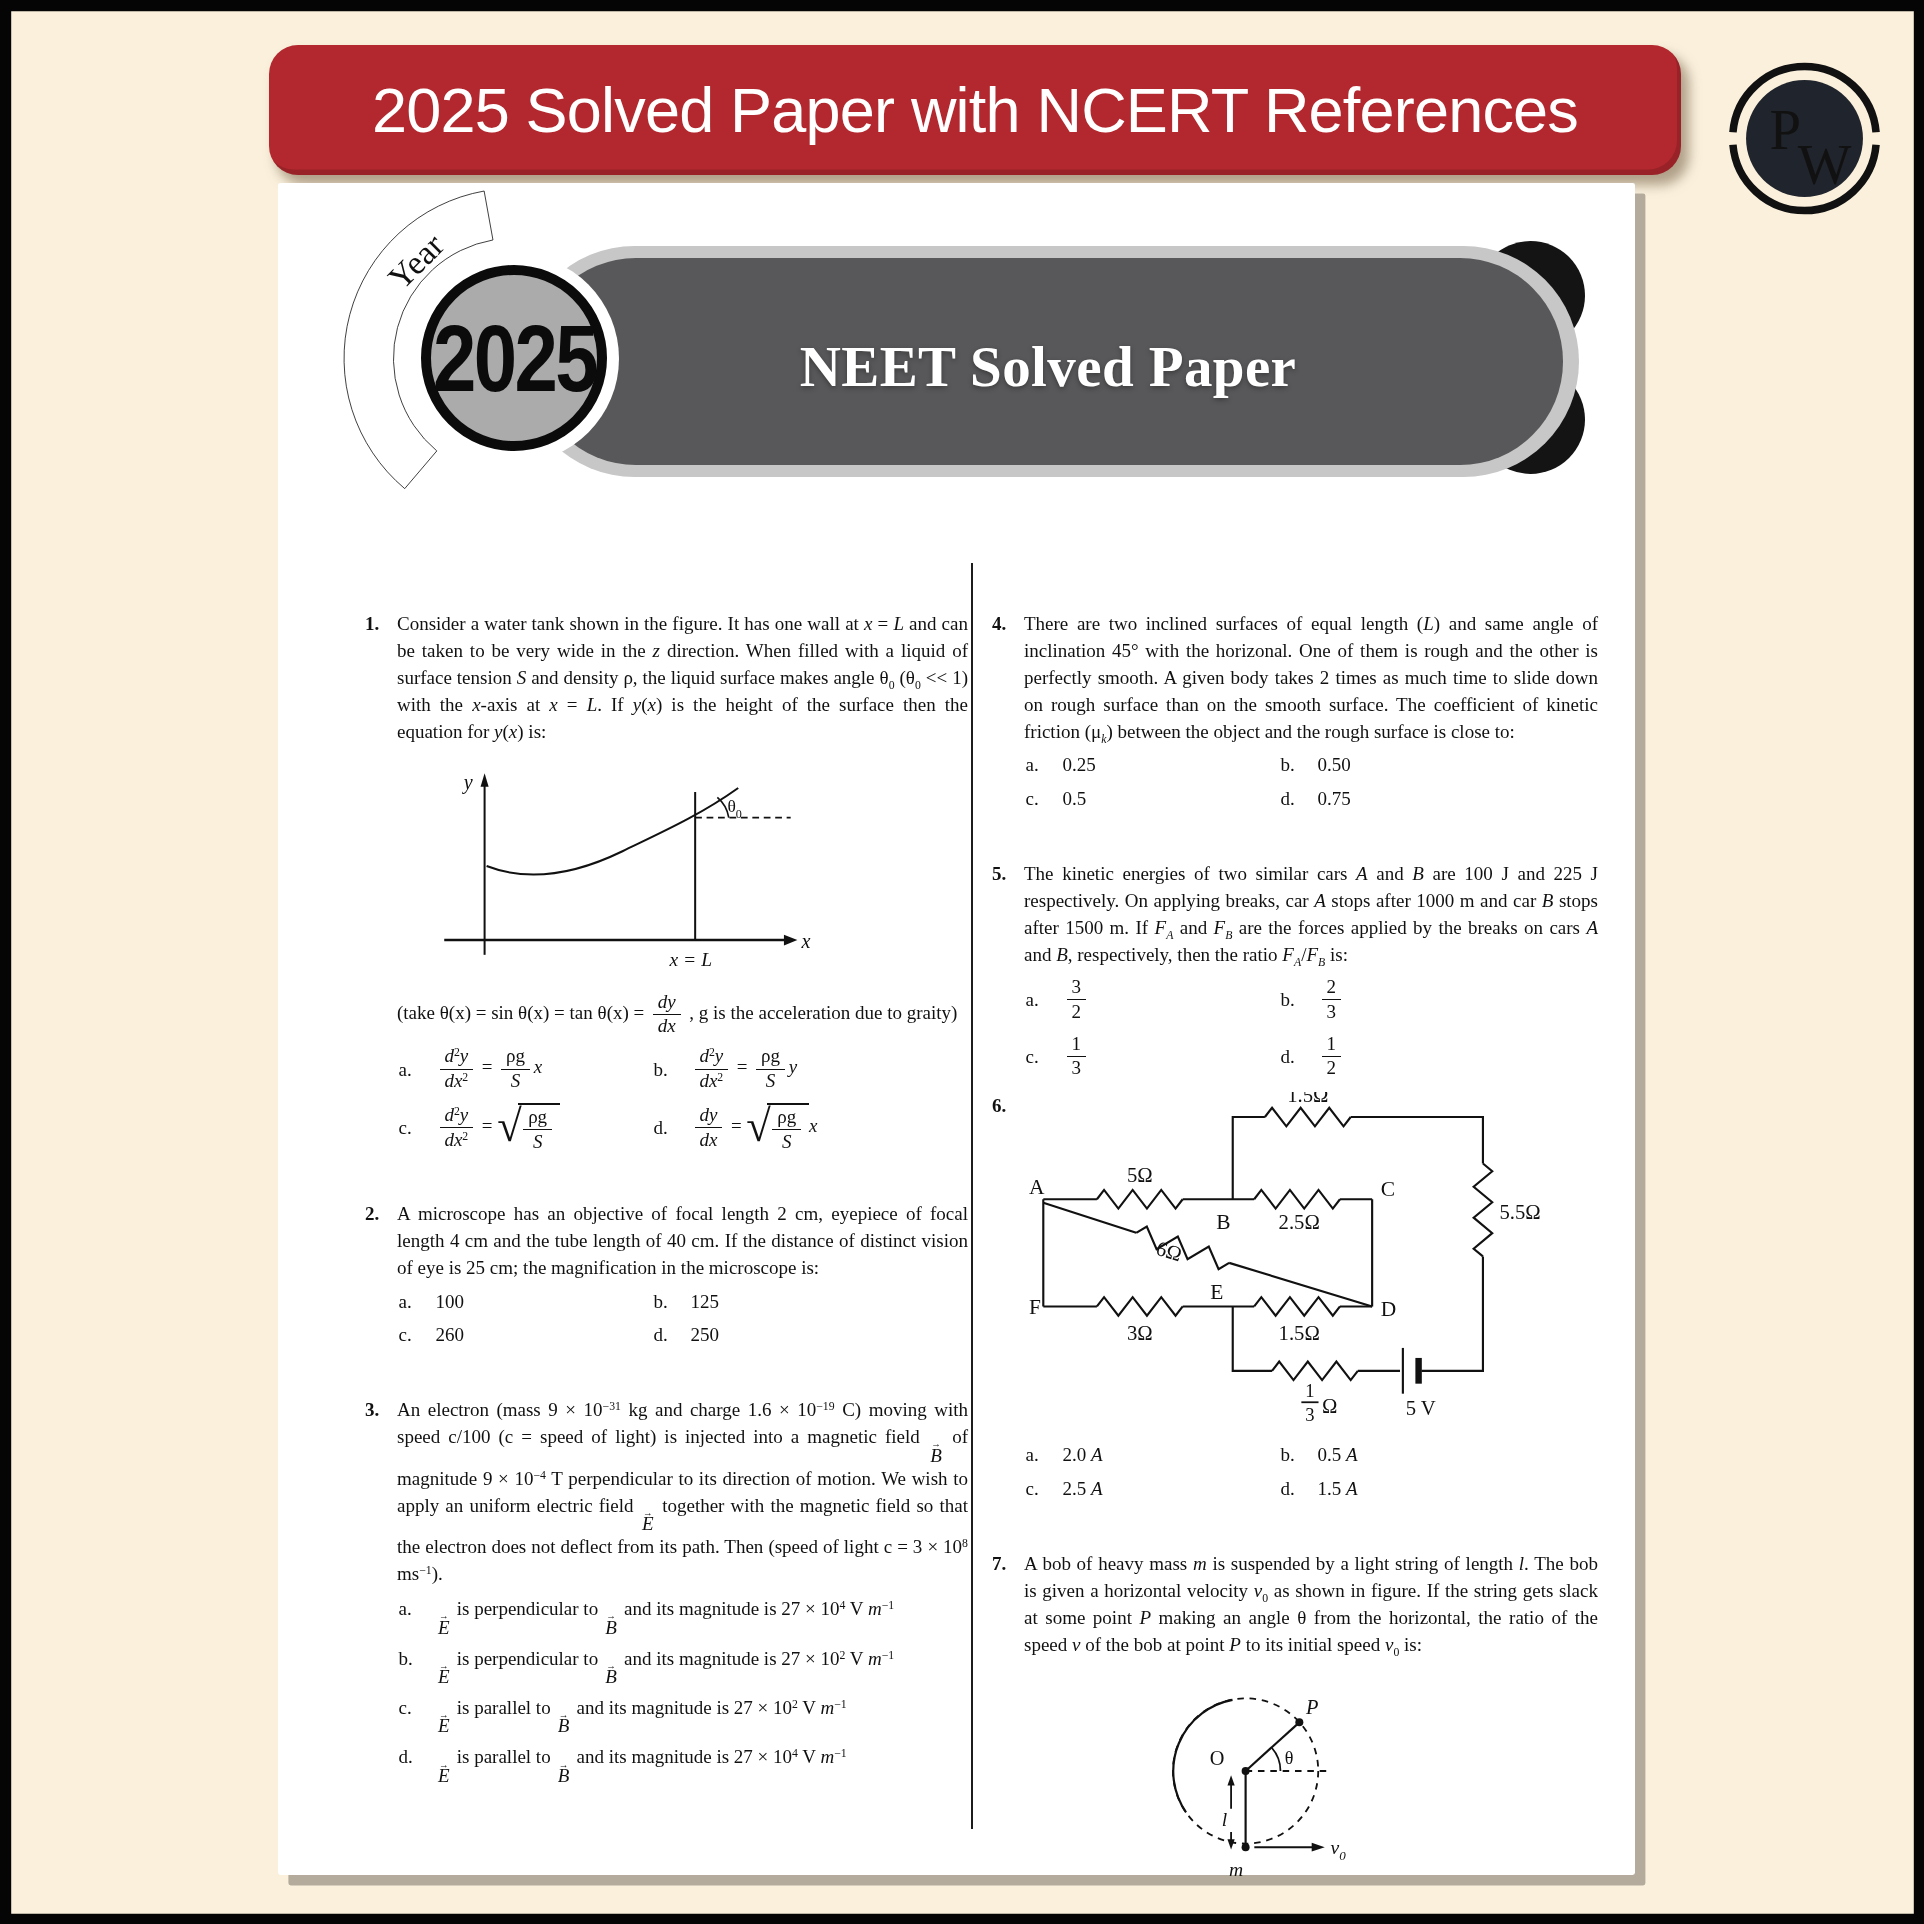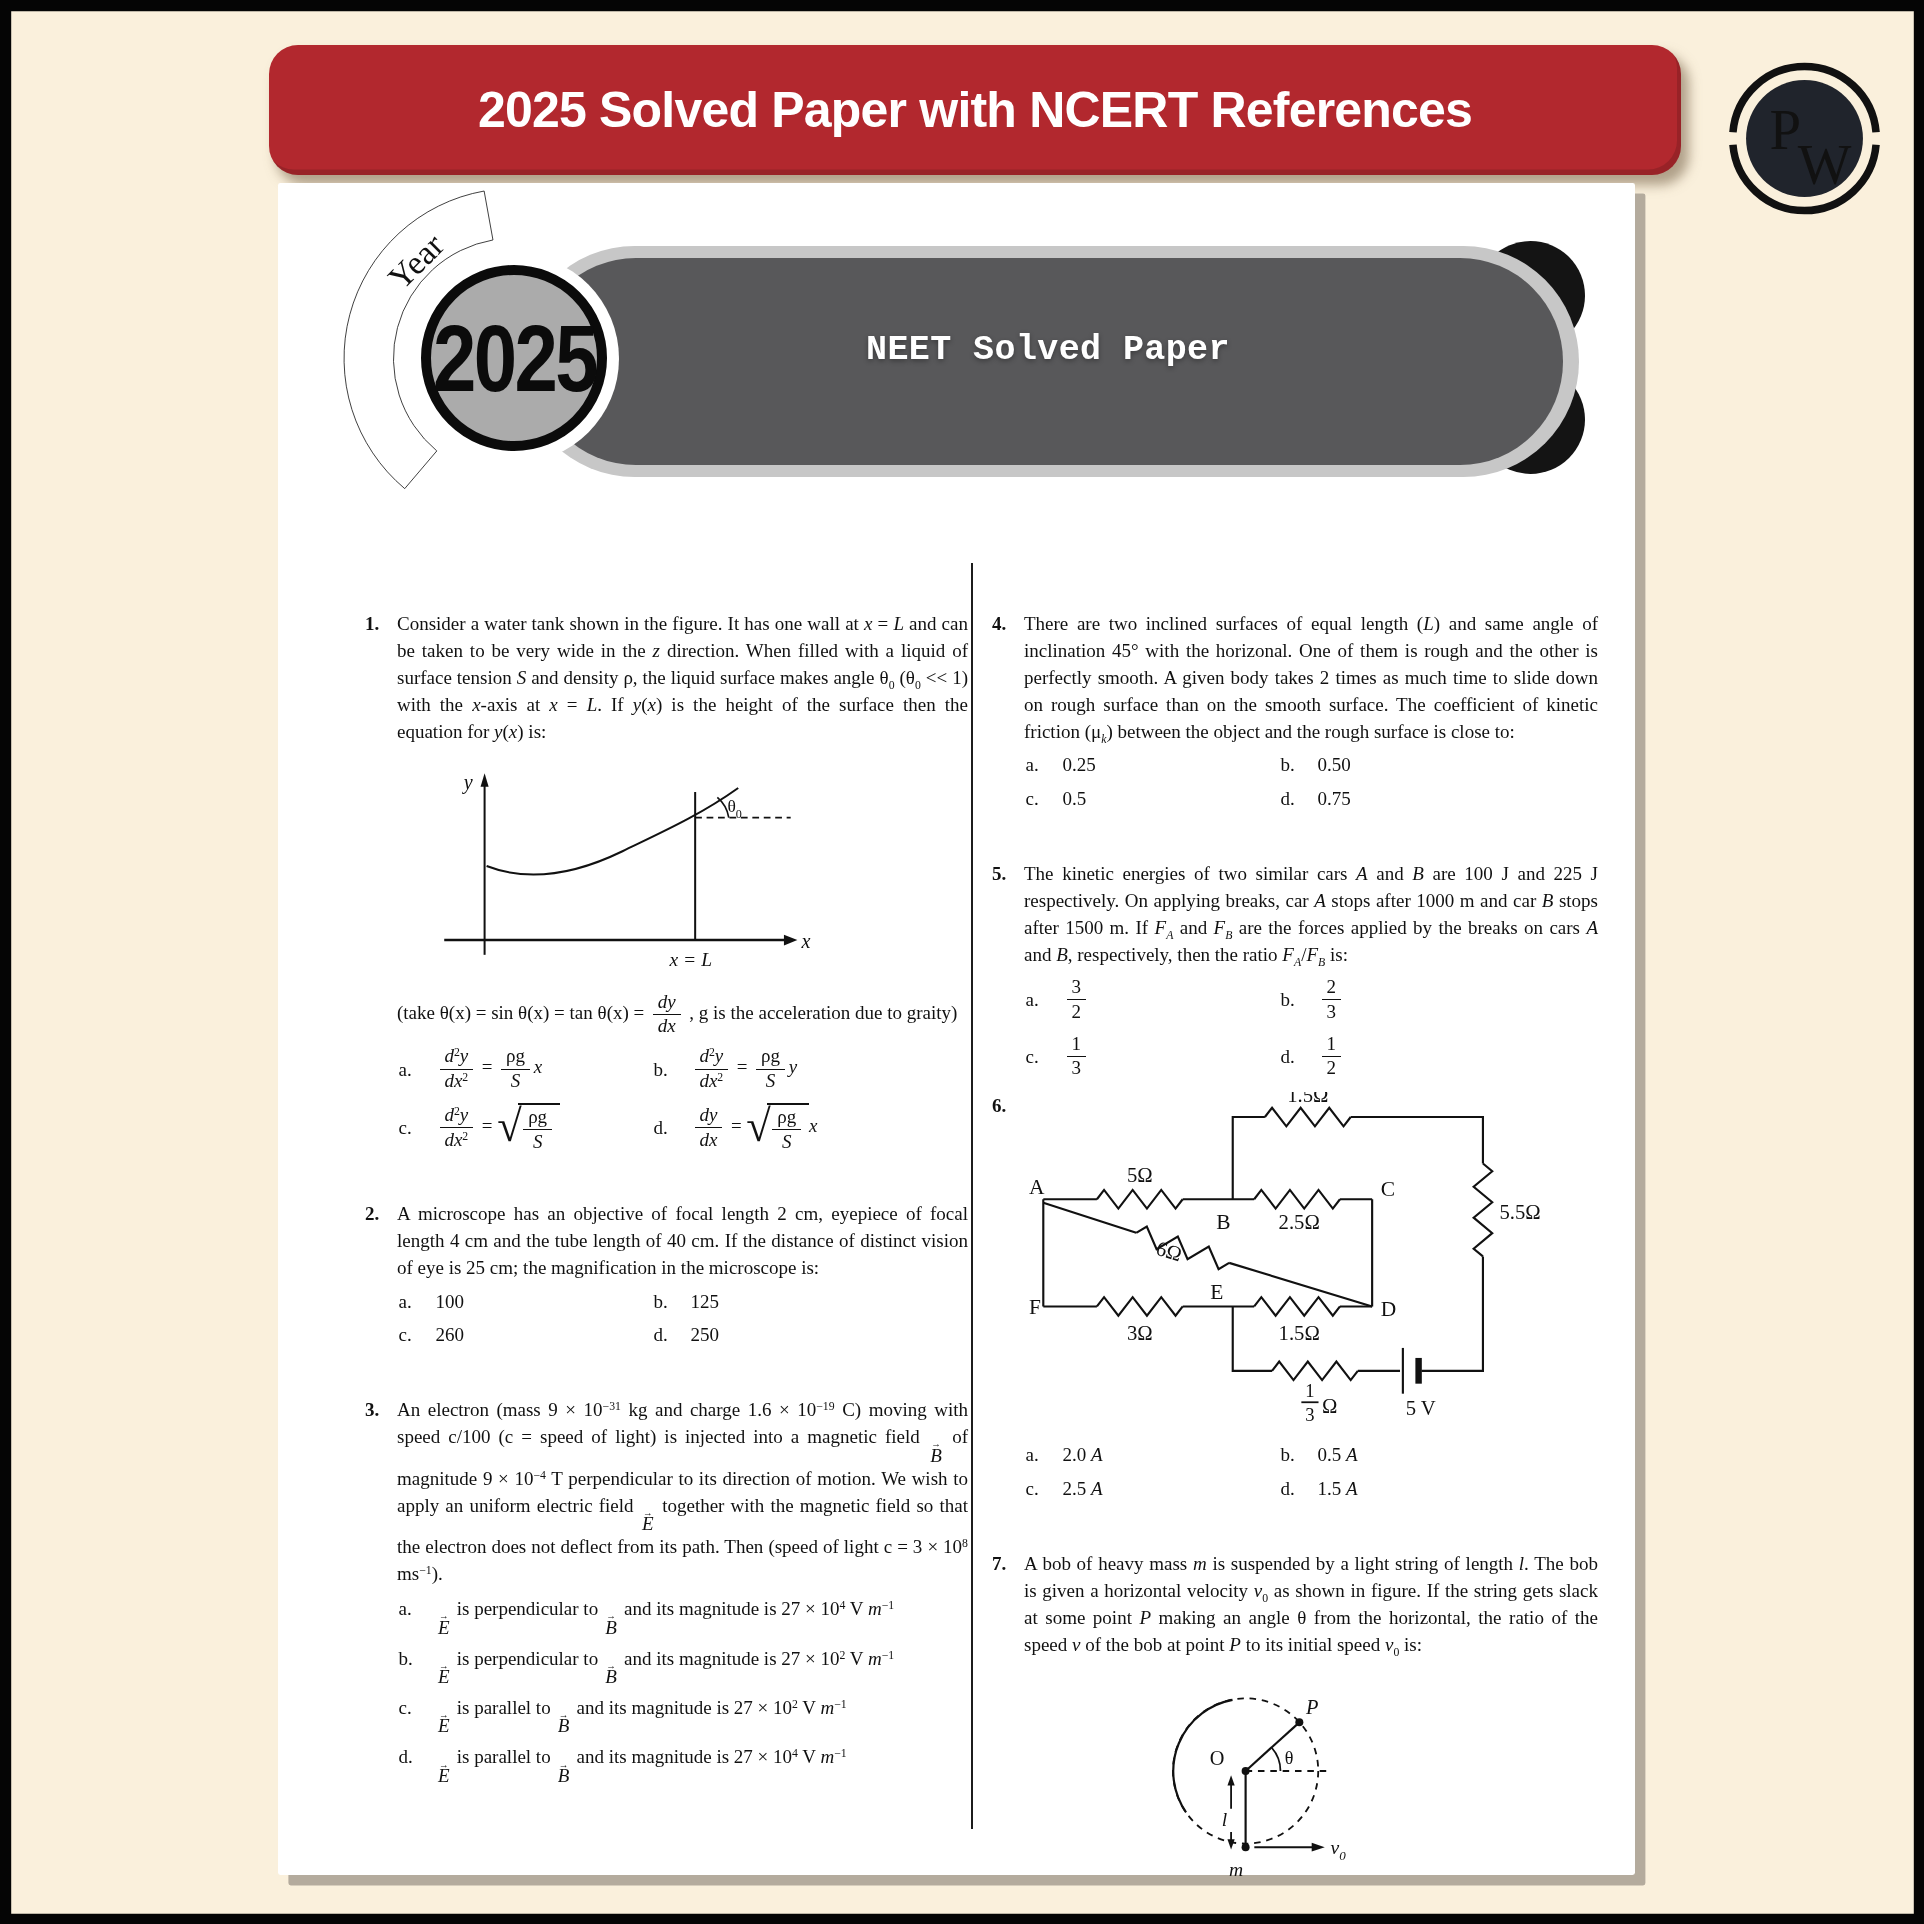--- a/index.html
+++ b/index.html
@@ -2,35 +2,35 @@
 <html style="font-size:13px"><head>
 <meta charset="utf-8">
 <style>
   html,body{margin:0;padding:0;background:#777;}
   #canvas{position:relative;width:1925px;height:1925px;background:#faf0dc;overflow:hidden;
           box-shadow:inset 0 0 0 11.2px #050505;font-family:"Liberation Serif","DejaVu Serif",serif;color:#111;}
   
   .red-banner{position:absolute;left:269px;top:45px;width:1412px;height:130px;background:#b2282e;
               border-radius:29px;box-shadow:7.2px 9.6px 11.2px rgba(115,95,70,.55), inset -4px -5.6px 0 rgba(0,0,0,.14);
               display:flex;align-items:center;justify-content:center;}
-  .red-banner span{font-family:"Liberation Sans","DejaVu Sans",sans-serif;font-weight:700;font-size:50px;
+  .red-banner span{font-family:"Liberation Sans","DejaVu Sans",sans-serif;font-weight:400;font-size:63px;
                    color:#fff;letter-spacing:-0.8px;white-space:nowrap;}
   
   .pw-logo{position:absolute;left:1721px;top:55px;width:167px;height:167px;}
   
   .page{position:absolute;left:278px;top:183px;width:1357px;height:1692px;background:#fff;
         box-shadow:10.4px 10.4px 0 #b4ab9d;border-radius:2.4px;}
   
   .band-light{position:absolute;left:241px;top:63px;width:1060px;height:231px;border-radius:116px;background:#c7c7c7;}
   .band-dark{position:absolute;left:255px;top:75px;width:1030px;height:207px;border-radius:103px;background:#58585a;}
   .hook{position:absolute;width:109px;height:109px;border-radius:50%;background:#141414;}
   .hook.top{left:1198px;top:58px;}
   .hook.bot{left:1198px;top:182px;}
-  .hdr-title{position:absolute;left:255px;top:63px;width:1030px;height:207px;display:flex;align-items:center;justify-content:center;
-             font-family:Liberation Mono, monospace;font-weight:700;font-size:35px;color:#fff;
+  .hdr-title{position:absolute;left:255px;top:80px;width:1030px;height:207px;display:flex;align-items:center;justify-content:center;
+             font-family:Liberation Serif, serif;font-weight:700;font-size:57px;color:#fff;
              text-shadow:0 2.4px 4.8px rgba(0,0,0,.35);letter-spacing:0.4px;}
   .year-ribbon{position:absolute;left:32px;top:0px;}
   .year-circle-wrap{position:absolute;left:132px;top:71px;width:209px;height:209px;}
   .year-circle-wrap .outer{position:absolute;left:0;top:0;width:209px;height:209px;border-radius:50%;background:#fff;}
   .year-circle-wrap .ring{position:absolute;left:11.2px;top:11.2px;width:186px;height:186px;border-radius:50%;background:#ababab;border:10.4px solid #0b0b0b;box-sizing:border-box;}
   .year-circle-wrap .num{position:absolute;left:0;top:0;width:209px;height:209px;display:flex;align-items:center;justify-content:center;
         font-family:"Liberation Sans","DejaVu Sans",sans-serif;font-weight:700;font-size:95px;color:#0b0b0b;
         transform:scaleX(.82);letter-spacing:-3.2px;}
   
   .col{position:absolute;top:379px;font-size:19px;line-height:27px;}

